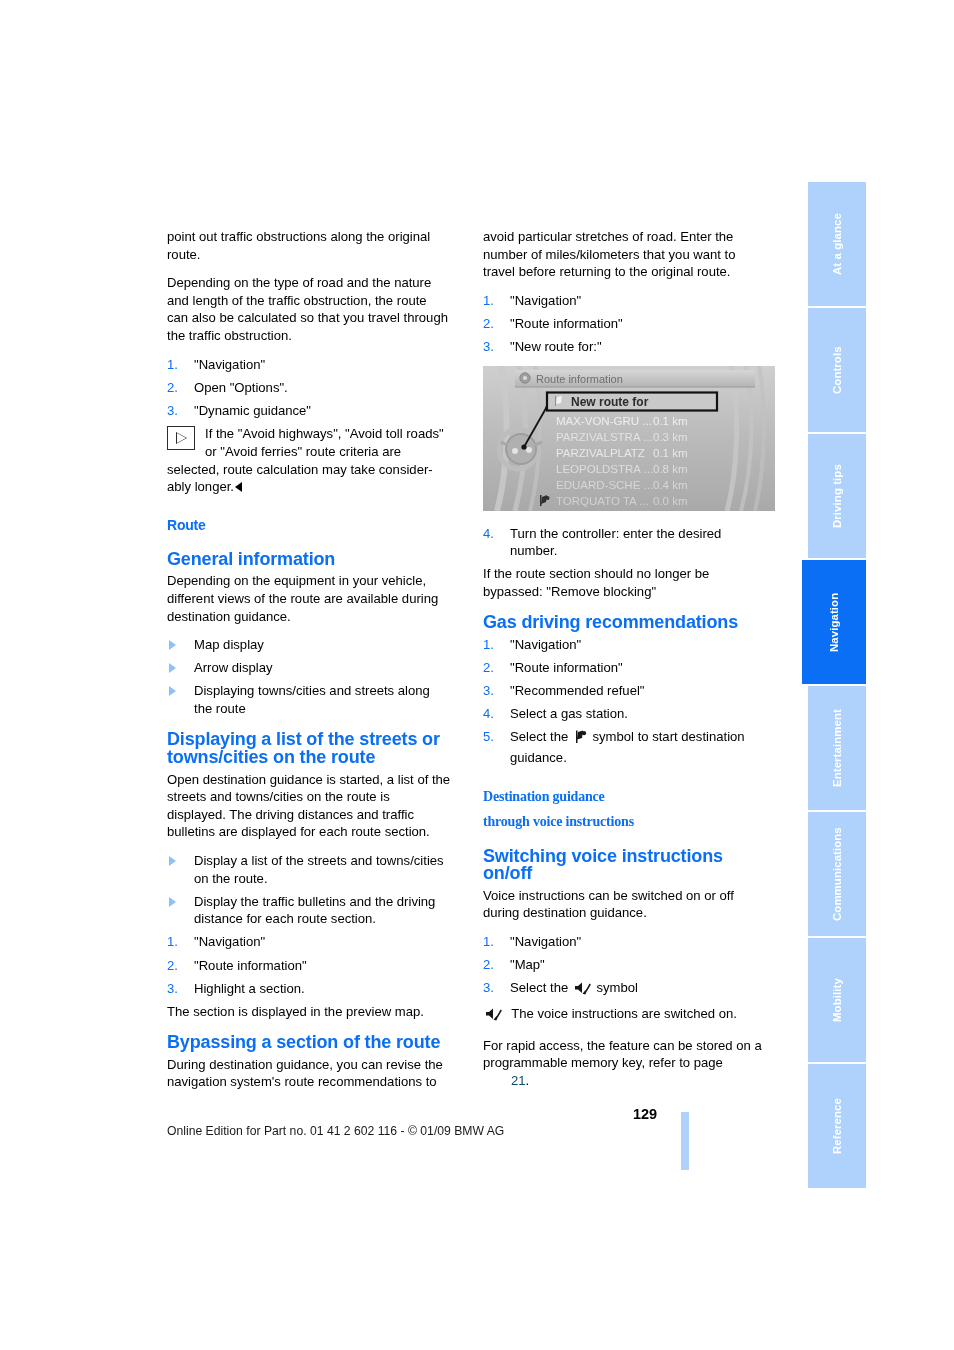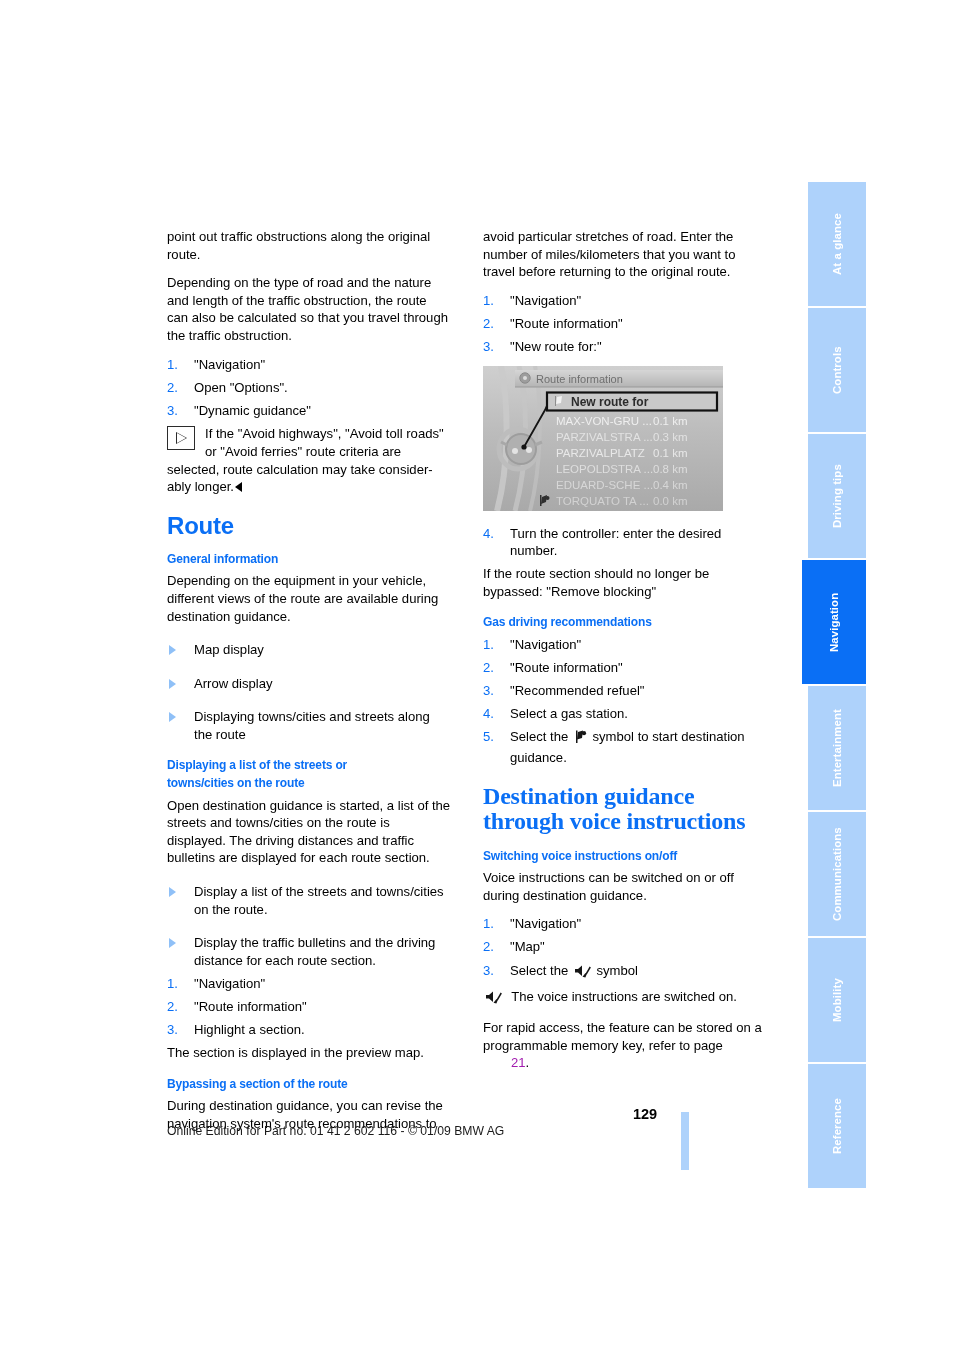--- a/index.html
+++ b/index.html
@@ -34,30 +34,30 @@
   .col-right { left: 483px; }
 
   p.body {
     margin: 0 0 11px 0;
     text-align: left;
   }
 
   
   h1.chapter {
     color: #0a6ff5;
-    font-size: 24px;
+    font-size: 14px;
     line-height: 25px;
     font-weight: bold;
     margin: 17px 0 13px 0;
     letter-spacing: -0.2px;
   }
   h1.chapter.two-line { margin-bottom: 14px; font-family: Liberation Serif, serif; }
   h2.sub {
     color: #0a6ff5;
-    font-size: 12px;
+    font-size: 18px;
     line-height: 17.6px;
     font-weight: bold;
     margin: 14px 0 4px 0;
     letter-spacing: -0.15px;
   }
   h2.sub.first { margin-top: 10px; }
 
   
   ol.steps {
     list-style: none;
@@ -81,21 +81,20 @@
   
   ul.tri {
     list-style: none;
     margin: 0 0 4px 0;
     padding: 0;
   }
   ul.tri li {
     position: relative;
     padding-left: 27px;
     margin-bottom: 5.5px;
-    margin-top: 16px;
   }
   ul.tri li .tri-mark {
     position: absolute;
     left: 2px;
     top: 4px;
     width: 0; height: 0;
     border-left: 7px solid #8fc0f7;
     border-top: 5px solid transparent;
     border-bottom: 5px solid transparent;
   }
@@ -151,26 +150,26 @@
     vertical-align: -1px;
     margin-left: 1px;
   }
 
   
   .icon-inline {
     display: inline-block;
     vertical-align: -3px;
     margin: 0 2px;
   }
-  .pageref { color: #a21caf; margin-left: 28px; }
+  .pageref { color: #0c4a6e; margin-left: 28px; }
 
   
   .figure {
     position: relative;
-    width: 240px;
+    width: 292px;
     height: 145px;
     margin: 10px 0 14px 0;
     background: #b9b9b9;
     overflow: hidden;
   }
 
   
   .tabrail {
     position: absolute;
     left: 808px;

